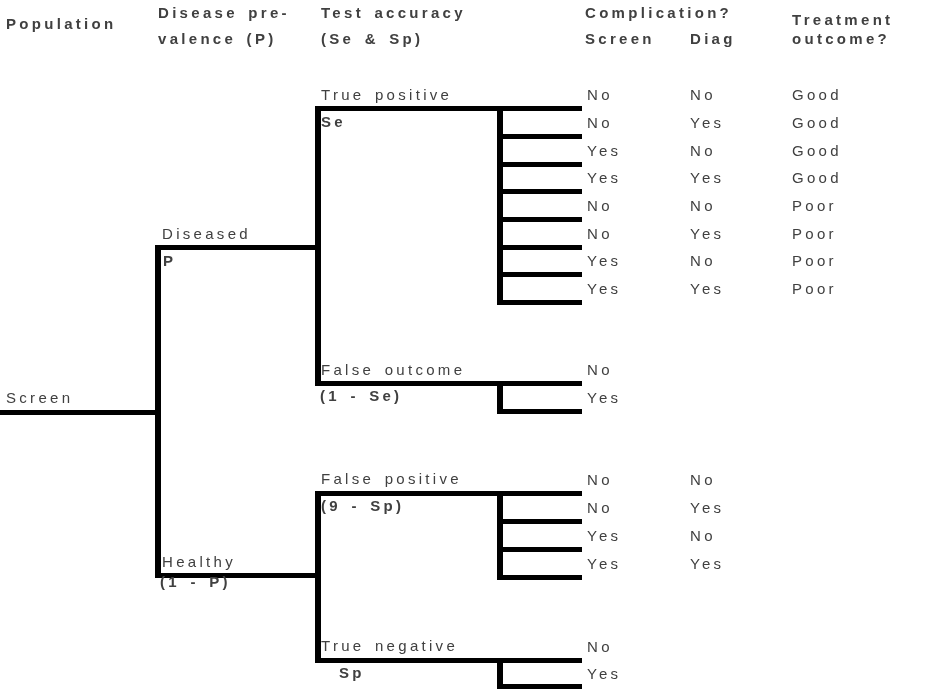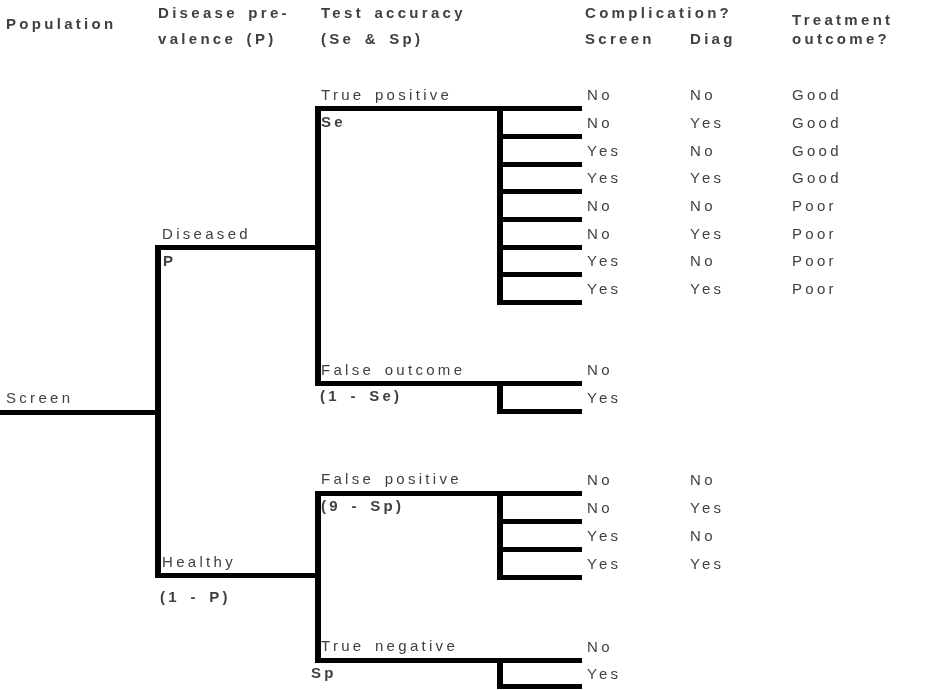--- a/index.html
+++ b/index.html
@@ -79,33 +79,33 @@
 
   <div class="line" style="left:497px;top:658px;width:6px;height:31px"></div>
   <div class="line" style="left:497px;top:684px;width:85px;height:5px"></div>
 
   <span class="lbl" style="left:6px;top:390px">Screen</span>
 
   <span class="lbl" style="left:162px;top:226px">Diseased</span>
   <span class="lbl bold" style="left:163px;top:253px">P</span>
 
   <span class="lbl" style="left:162px;top:554px">Healthy</span>
-  <span class="lbl bold" style="left:160px;top:589px">(1 - P)</span>
+  <span class="lbl bold" style="left:160px;top:574px">(1 - P)</span>
 
   <span class="lbl" style="left:321px;top:87px">True positive</span>
   <span class="lbl bold" style="left:321px;top:114px">Se</span>
 
   <span class="lbl" style="left:321px;top:362px">False outcome</span>
   <span class="lbl bold" style="left:320px;top:388px">(1 - Se)</span>
 
   <span class="lbl" style="left:321px;top:471px">False positive</span>
   <span class="lbl bold" style="left:321px;top:498px">(9 - Sp)</span>
 
   <span class="lbl" style="left:321px;top:638px">True negative</span>
-  <span class="lbl bold" style="left:311px;top:665px">Sp</span>
+  <span class="lbl bold" style="left:339px;top:665px">Sp</span>
 
   <span class="lbl" style="left:587px;top:87px">No</span>
   <span class="lbl" style="left:690px;top:87px">No</span>
   <span class="lbl" style="left:792px;top:87px">Good</span>
 
   <span class="lbl" style="left:587px;top:115px">No</span>
   <span class="lbl" style="left:690px;top:115px">Yes</span>
   <span class="lbl" style="left:792px;top:115px">Good</span>
 
   <span class="lbl" style="left:587px;top:143px">Yes</span>

